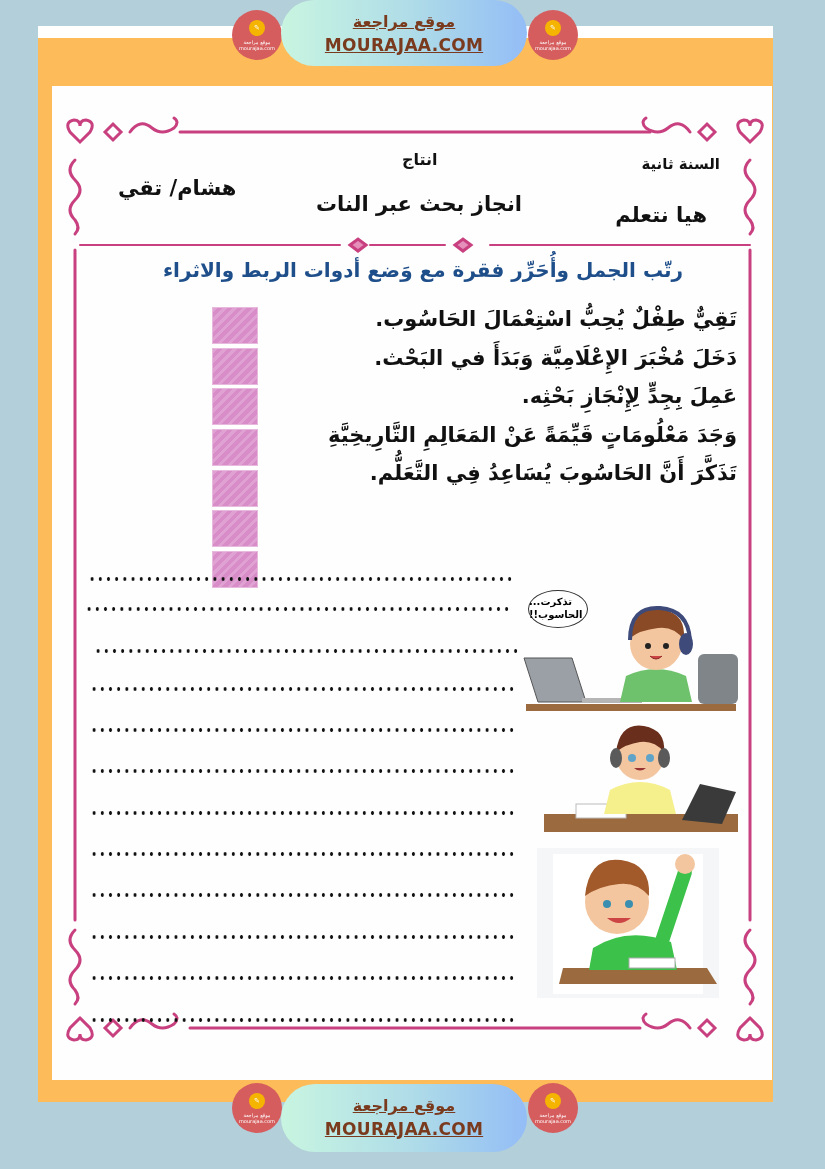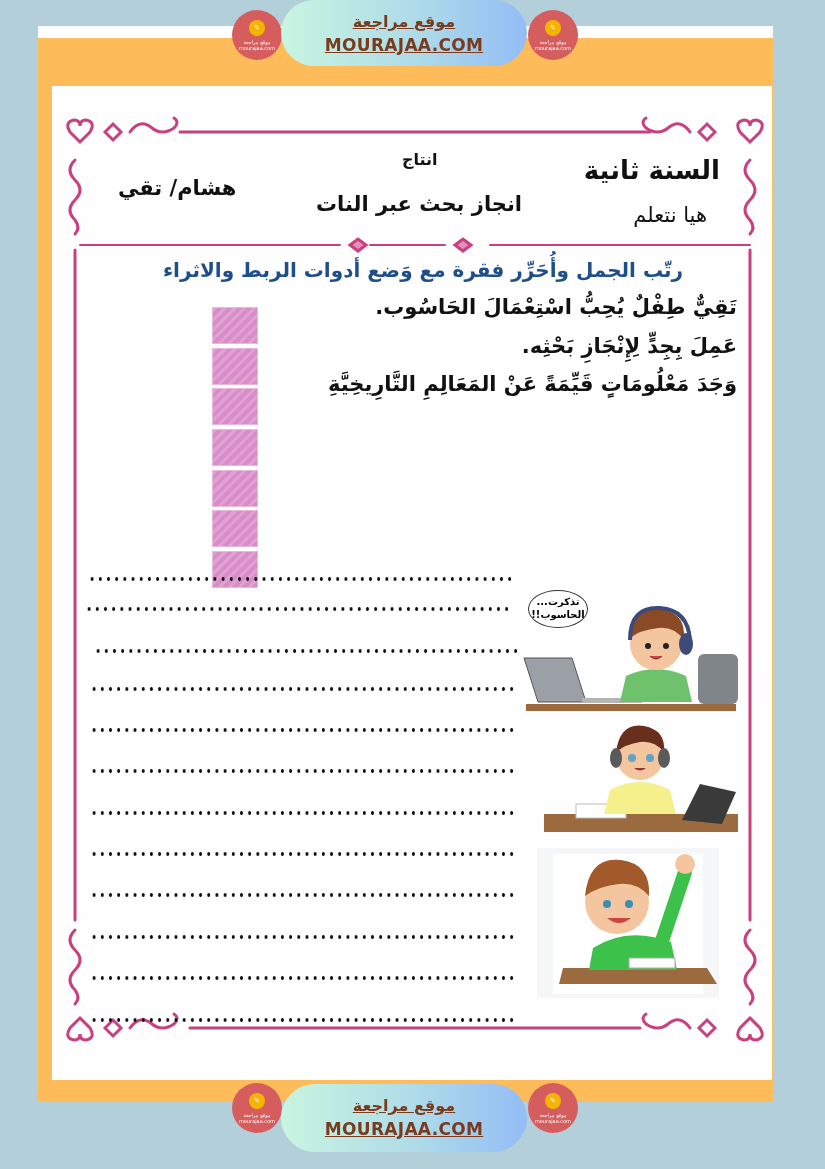--- a/index.html
+++ b/index.html
@@ -39,32 +39,32 @@
   .badge .logo {
     display:block; width:16px; height:16px; border-radius:50%;
     background:#f5b400; margin:10px auto 3px; font-size:7px; line-height:16px; color:#fff; font-weight:bold;
   }
   .badge .cap { display:block; font-size:5px; line-height:6px; }
 
   
   .frame-svg { position:absolute; left:60px; top:110px; }
 
   
-  .hdr-grade { position:absolute; right:105px; top:155px; font-size:26px; font-weight:bold; color:#111; direction:rtl; }
-  .hdr-lesson { position:absolute; right:118px; top:203px; font-size:21px; font-weight:normal; color:#111; direction:rtl; }
+  .hdr-grade { position:absolute; right:105px; top:155px; font-size:15px; font-weight:bold; color:#111; direction:rtl; }
+  .hdr-lesson { position:absolute; right:118px; top:203px; font-size:21px; font-weight:bold; color:#111; direction:rtl; }
   .hdr-subject { position:absolute; left:402px; top:150px; font-size:16px; font-weight:bold; color:#111; direction:rtl; }
   .hdr-topic { position:absolute; left:316px; top:192px; font-size:21px; font-weight:bold; color:#111; direction:rtl; }
   .hdr-names { position:absolute; left:118px; top:176px; font-size:21px; font-weight:bold; color:#111; direction:rtl;text-align:center; }
 
   .instruction {
     position:absolute; right:72px; top:258px; width:660px;
     text-align:center; direction:rtl; font-size:20px; font-weight:bold; color:#1f4f8a;
   }
   .sentences {
-    position:absolute; right:88px; top:288px; width:470px;
+    position:absolute; right:88px; top:300px; width:470px;
     direction:rtl; text-align:right; font-size:21px; font-weight:bold; color:#111;
     line-height:38.5px;
   }
   .sentence { white-space:nowrap; }
   .boxes { position:absolute; left:212px; top:307px; width:46px; }
   .order-box {
     width:44px; height:35px; margin-bottom:3.7px;
     background:#d88dc8; border:1px solid #e7b9dc;
     background-image:repeating-linear-gradient(135deg, rgba(255,255,255,0.18) 0 3px, rgba(0,0,0,0) 3px 7px);
   }
@@ -72,21 +72,21 @@
   .write-line {
     position:absolute; left:0; width:424px; height:6px;
     background-image:radial-gradient(circle, #111 1.6px, rgba(0,0,0,0) 1.9px);
     background-size:8.2px 6px; background-repeat:repeat-x;
   }
 
   .illus { position:absolute; }
   .bubble {
     position:absolute; left:528px; top:590px; width:60px; height:38px;
     border:1.5px solid #333; border-radius:50%; background:#fff;
-    font-size:10px; text-align:center; line-height:13px; direction:rtl; font-weight:bold; padding-top:4px; box-sizing:border-box;
+    font-size:10px; text-align:left; line-height:13px; direction:rtl; font-weight:bold; padding-top:4px; box-sizing:border-box;
   }
 </style>
 </head>
 <body>
 
 <div class="page-sheet"></div>
 <div class="orange-frame"></div>
 <div class="inner-white"></div>
 
 <div class="badge" style="left:232px;top:10px;">
@@ -155,22 +155,24 @@
   <div class="order-box"></div>
   <div class="order-box"></div>
   <div class="order-box"></div>
   <div class="order-box"></div>
   <div class="order-box"></div>
   <div class="order-box"></div>
 </div>
 
 <div class="sentences">
   <div class="sentence">تَقِيٌّ طِفْلٌ يُحِبُّ اسْتِعْمَالَ الحَاسُوب.</div>
+  <div class="sentence">دَخَلَ مُخْبَرَ الإِعْلَامِيَّة وَبَدَأَ في البَحْث.</div>
   <div class="sentence">عَمِلَ بِجِدٍّ لِإِنْجَازِ بَحْثِه.</div>
   <div class="sentence">وَجَدَ مَعْلُومَاتٍ قَيِّمَةً عَنْ المَعَالِمِ التَّارِيخِيَّةِ</div>
+  <div class="sentence">تَذَكَّرَ أَنَّ الحَاسُوبَ يُسَاعِدُ فِي التَّعَلُّم.</div>
 </div>
 
 <div class="lines">
   <div class="write-line" style="top:6px;left:0;"></div>
   <div class="write-line" style="top:36px;left:-3px;"></div>
   <div class="write-line" style="top:78px;left:6px;"></div>
   <div class="write-line" style="top:116px;left:2px;"></div>
   <div class="write-line" style="top:157px;left:2px;"></div>
   <div class="write-line" style="top:198px;left:2px;"></div>
   <div class="write-line" style="top:240px;left:2px;"></div>

